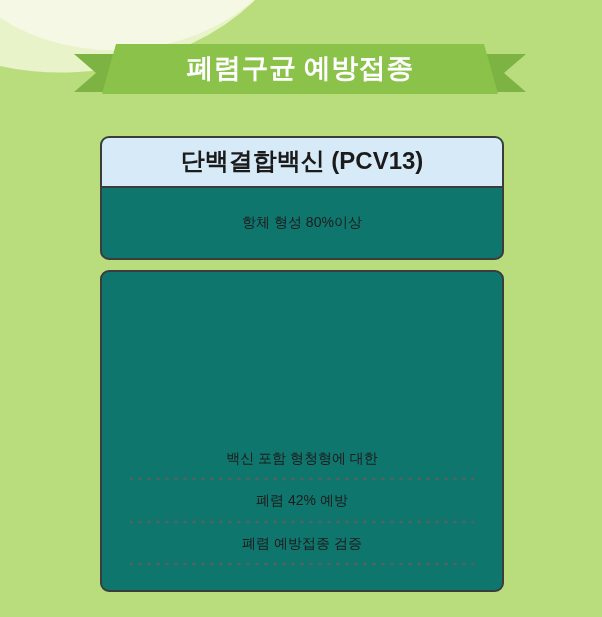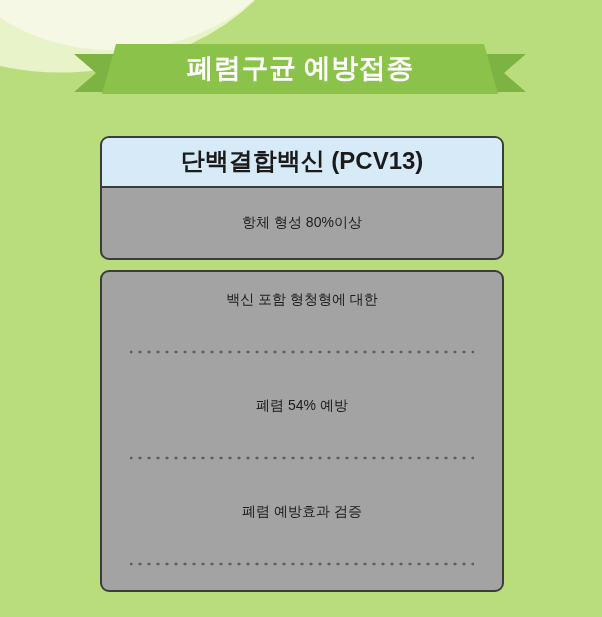--- a/index.html
+++ b/index.html
@@ -77,21 +77,21 @@
     font-size: 27px;
     font-weight: bold;
     letter-spacing: 0.5px;
     line-height: 1;
     padding-bottom: 2px;
   }
 
   
   .card {
     position: absolute;
-    background: #a3a3a3;
+    background: #0f766e;
     border: 2px solid #3c3c3c;
     border-radius: 9px;
     box-sizing: border-box;
   }
   #card-vaccine {
     left: 100px;
     top: 136px;
     width: 404px;
     height: 124px;
     overflow: hidden;
@@ -126,21 +126,21 @@
   }
 
   #card-effects {
     left: 100px;
     top: 270px;
     width: 404px;
     height: 322px;
     padding: 16px 2px;
     display: flex;
     flex-direction: column;
-    justify-content: space-between;
+    justify-content: flex-end;
   }
   .effect-block {
     text-align: center;
   }
   .effect-line {
     font-size: 14px;
     color: #1b1b1b;
     line-height: 1.6;
   }
   .dot-divider {
@@ -179,27 +179,27 @@
 
   <div class="card" id="card-effects">
 
     <div class="effect-block">
       <div class="effect-line">백신 포함 형청형에 대한</div>
     </div>
 
     <div class="dot-divider"></div>
 
     <div class="effect-block">
-      <div class="effect-line">폐렴 54% 예방</div>
+      <div class="effect-line">폐렴 42% 예방</div>
     </div>
 
     <div class="dot-divider"></div>
 
     <div class="effect-block">
-      <div class="effect-line">폐렴 예방효과 검증</div>
+      <div class="effect-line">폐렴 예방접종 검증</div>
     </div>
 
     <div class="dot-divider"></div>
 
 
   </div>
 
 </div>
 
 </body></html>

